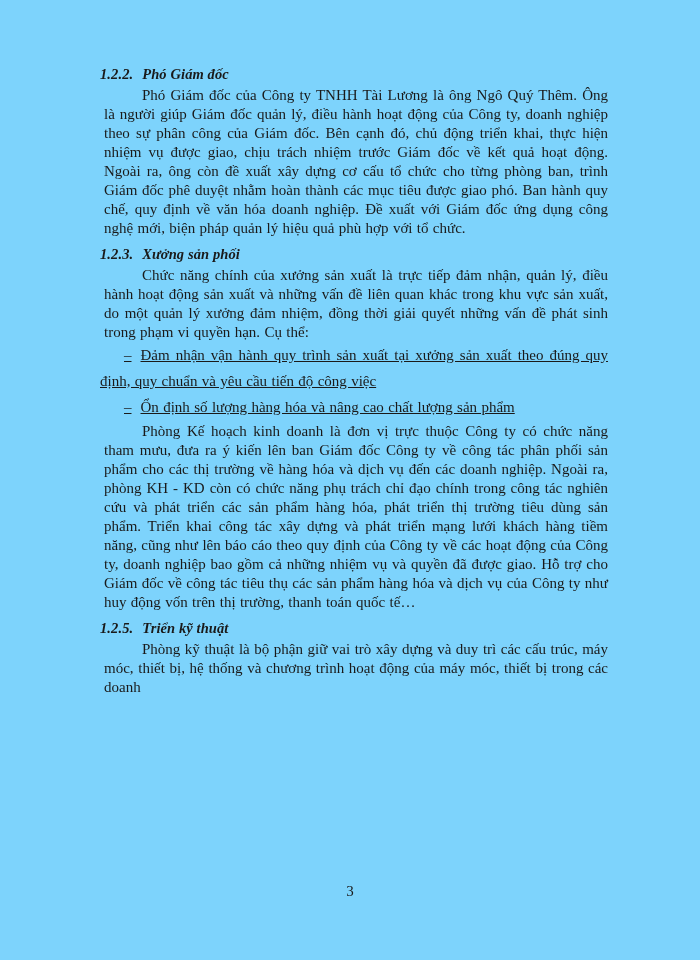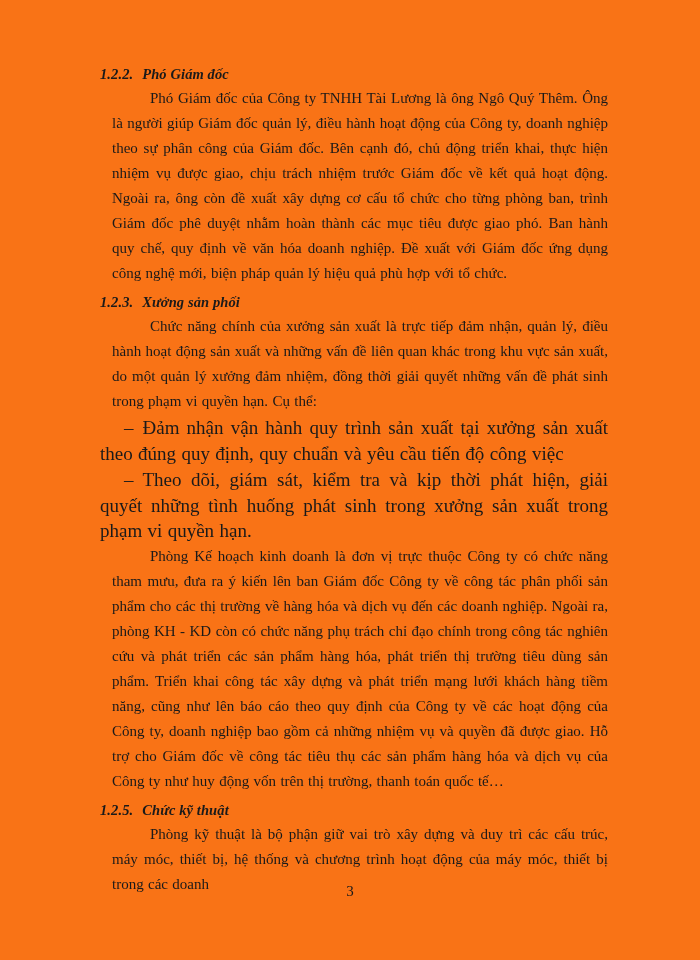--- a/index.html
+++ b/index.html
@@ -12,21 +12,21 @@
     height: 960px;
     font-family: "Liberation Serif", "DejaVu Serif", serif;
     color: #1a1a1a;
     overflow: hidden;
   }
 
   #page {
     position: relative;
     width: 700px;
     height: 960px;
-    background: #f97316;
+    background: #7dd3fc;
     box-sizing: border-box;
   }
 
   #content {
     position: absolute;
     left: 100px;
     top: 58px;
     width: 508px;
   }
 
@@ -40,37 +40,38 @@
     letter-spacing: 0.1px;
     white-space: nowrap;
   }
   .heading .num {
     margin-right: 9px;
   }
 
   
   .para {
     font-size: 15px;
-    line-height: 25px;
+    line-height: 19px;
     text-align: justify;
     text-justify: inter-word;
-    margin: 0 0 1px 12px;
+    margin: 0 0 1px 4px;
     text-indent: 38px;
     word-spacing: 0.6px;
   }
 
   
   .bullet {
-    font-size: 19px;
+    font-size: 15px;
     line-height: 25.6px;
     text-align: justify;
     text-justify: inter-word;
     margin: 0 0 1px 0;
     text-indent: 24px;
     word-spacing: 0.6px;
+    text-decoration: underline;
   }
   .bullet .dash {
     margin-right: 9px;
   }
 
   .tight { margin-bottom: 0; }
 
   
   #page-number {
     position: absolute;
@@ -96,28 +97,28 @@
     <p class="para">Phó Giám đốc của Công ty TNHH Tài Lương là ông Ngô Quý Thêm. Ông là người giúp Giám đốc quản lý, điều hành hoạt động của Công ty, doanh nghiệp theo sự phân công của Giám đốc. Bên cạnh đó, chủ động triển khai, thực hiện nhiệm vụ được giao, chịu trách nhiệm trước Giám đốc về kết quả hoạt động. Ngoài ra, ông còn đề xuất xây dựng cơ cấu tổ chức cho từng phòng ban, trình Giám đốc phê duyệt nhằm hoàn thành các mục tiêu được giao phó. Ban hành quy chế, quy định về văn hóa doanh nghiệp. Đề xuất với Giám đốc ứng dụng công nghệ mới, biện pháp quản lý hiệu quả phù hợp với tổ chức.</p>
 
     <div class="heading">
       <span class="num">1.2.3.</span><span>Xưởng sản phối</span>
     </div>
     <p class="para">Chức năng chính của xưởng sản xuất là trực tiếp đảm nhận, quản lý, điều hành hoạt động sản xuất và những vấn đề liên quan khác trong khu vực sản xuất, do một quản lý xưởng đảm nhiệm, đồng thời giải quyết những vấn đề phát sinh trong phạm vi quyền hạn. Cụ thể:</p>
 
     <p class="bullet">
       <span class="dash">–</span><span>Đảm nhận vận hành quy trình sản xuất tại xưởng sản xuất theo đúng quy định, quy chuẩn và yêu cầu tiến độ công việc</span>
     </p>
-    <p class="bullet tight">
-      <span class="dash">–</span><span>Theo dõi, giám sát, kiểm tra và kịp thời phát hiện, giải quyết những tình huống phát sinh trong xưởng sản xuất trong phạm vi quyền hạn.</span>
+    <p class="bullet">
+      <span class="dash">–</span><span>Ổn định số lượng hàng hóa và nâng cao chất lượng sản phẩm</span>
     </p>
 
     <p class="para">Phòng Kế hoạch kinh doanh là đơn vị trực thuộc Công ty có chức năng tham mưu, đưa ra ý kiến lên ban Giám đốc Công ty về công tác phân phối sản phẩm cho các thị trường về hàng hóa và dịch vụ đến các doanh nghiệp. Ngoài ra, phòng KH - KD còn có chức năng phụ trách chỉ đạo chính trong công tác nghiên cứu và phát triển các sản phẩm hàng hóa, phát triển thị trường tiêu dùng sản phẩm. Triển khai công tác xây dựng và phát triển mạng lưới khách hàng tiềm năng, cũng như lên báo cáo theo quy định của Công ty về các hoạt động của Công ty, doanh nghiệp bao gồm cả những nhiệm vụ và quyền đã được giao. Hỗ trợ cho Giám đốc về công tác tiêu thụ các sản phẩm hàng hóa và dịch vụ của Công ty như huy động vốn trên thị trường, thanh toán quốc tế…</p>
 
     <div class="heading">
-      <span class="num">1.2.5.</span><span>Chức kỹ thuật</span>
+      <span class="num">1.2.5.</span><span>Triển kỹ thuật</span>
     </div>
     <p class="para">Phòng kỹ thuật là bộ phận giữ vai trò xây dựng và duy trì các cấu trúc, máy móc, thiết bị, hệ thống và chương trình hoạt động của máy móc, thiết bị trong các doanh</p>
 
   </div>
 
   <div id="page-number">3</div>
 
 </div>
 
 </body></html>

